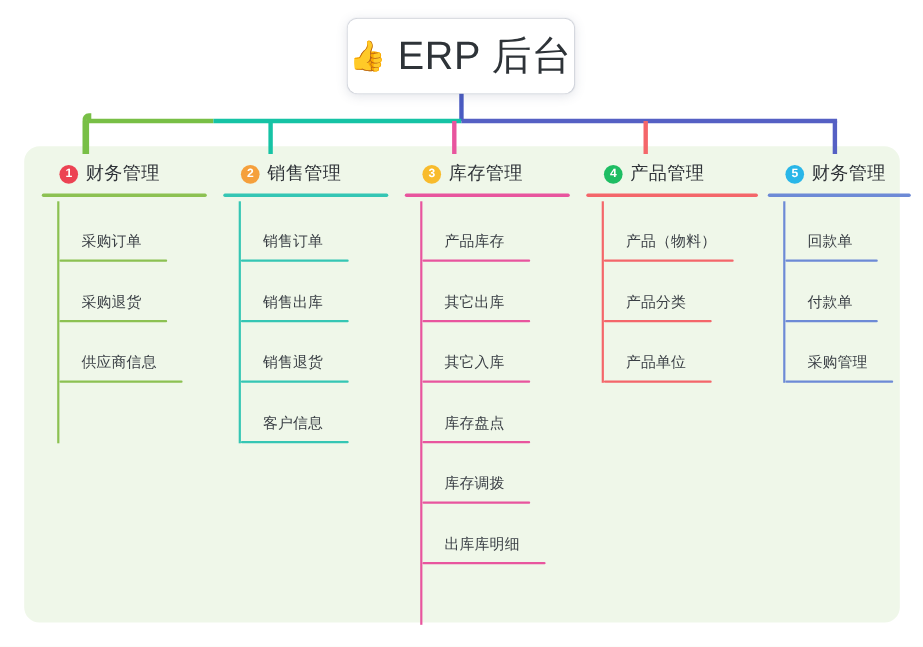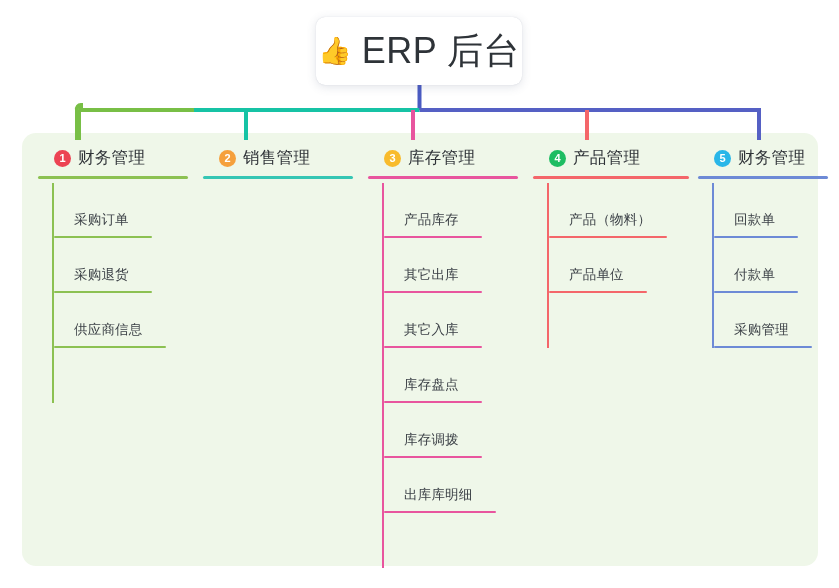--- a/index.html
+++ b/index.html
@@ -188,20 +188,39 @@
             <div class="item-rule" style="background: rgb(140, 193, 82); width: 112px;"></div>
           </div>
         </div>
       </div>
       <div class="column" style="left: 203px; width: 150px;">
         <div class="col-header">
           <span class="badge" style="background: rgb(245, 160, 60);">2</span>
           <span class="col-title">销售管理</span>
         </div>
         <div class="col-rule" style="background: rgb(53, 198, 180); width: 150px;"></div>
+        <div class="items">
+          <div class="spine" style="background: rgb(53, 198, 180); height: 220px;"></div>
+          <div class="item">
+            <span class="item-label">销售订单</span>
+            <div class="item-rule" style="background: rgb(53, 198, 180); width: 98px;"></div>
+          </div>
+          <div class="item">
+            <span class="item-label">销售出库</span>
+            <div class="item-rule" style="background: rgb(53, 198, 180); width: 98px;"></div>
+          </div>
+          <div class="item">
+            <span class="item-label">销售退货</span>
+            <div class="item-rule" style="background: rgb(53, 198, 180); width: 98px;"></div>
+          </div>
+          <div class="item">
+            <span class="item-label">客户信息</span>
+            <div class="item-rule" style="background: rgb(53, 198, 180); width: 98px;"></div>
+          </div>
+        </div>
       </div>
       <div class="column" style="left: 368px; width: 150px;">
         <div class="col-header">
           <span class="badge" style="background: rgb(248, 187, 44);">3</span>
           <span class="col-title">库存管理</span>
         </div>
         <div class="col-rule" style="background: rgb(232, 85, 158); width: 150px;"></div>
         <div class="items">
           <div class="spine" style="background: rgb(232, 85, 158); height: 385px;"></div>
           <div class="item">
@@ -236,20 +255,24 @@
           <span class="col-title">产品管理</span>
         </div>
         <div class="col-rule" style="background: rgb(244, 102, 106); width: 156px;"></div>
         <div class="items">
           <div class="spine" style="background: rgb(244, 102, 106); height: 165px;"></div>
           <div class="item">
             <span class="item-label">产品（物料）</span>
             <div class="item-rule" style="background: rgb(244, 102, 106); width: 118px;"></div>
           </div>
           <div class="item">
+            <span class="item-label">产品分类</span>
+            <div class="item-rule" style="background: rgb(244, 102, 106); width: 98px;"></div>
+          </div>
+          <div class="item">
             <span class="item-label">产品单位</span>
             <div class="item-rule" style="background: rgb(244, 102, 106); width: 98px;"></div>
           </div>
         </div>
       </div>
       <div class="column" style="left: 698px; width: 130px;">
         <div class="col-header">
           <span class="badge" style="background: rgb(41, 182, 232);">5</span>
           <span class="col-title">财务管理</span>
         </div>

